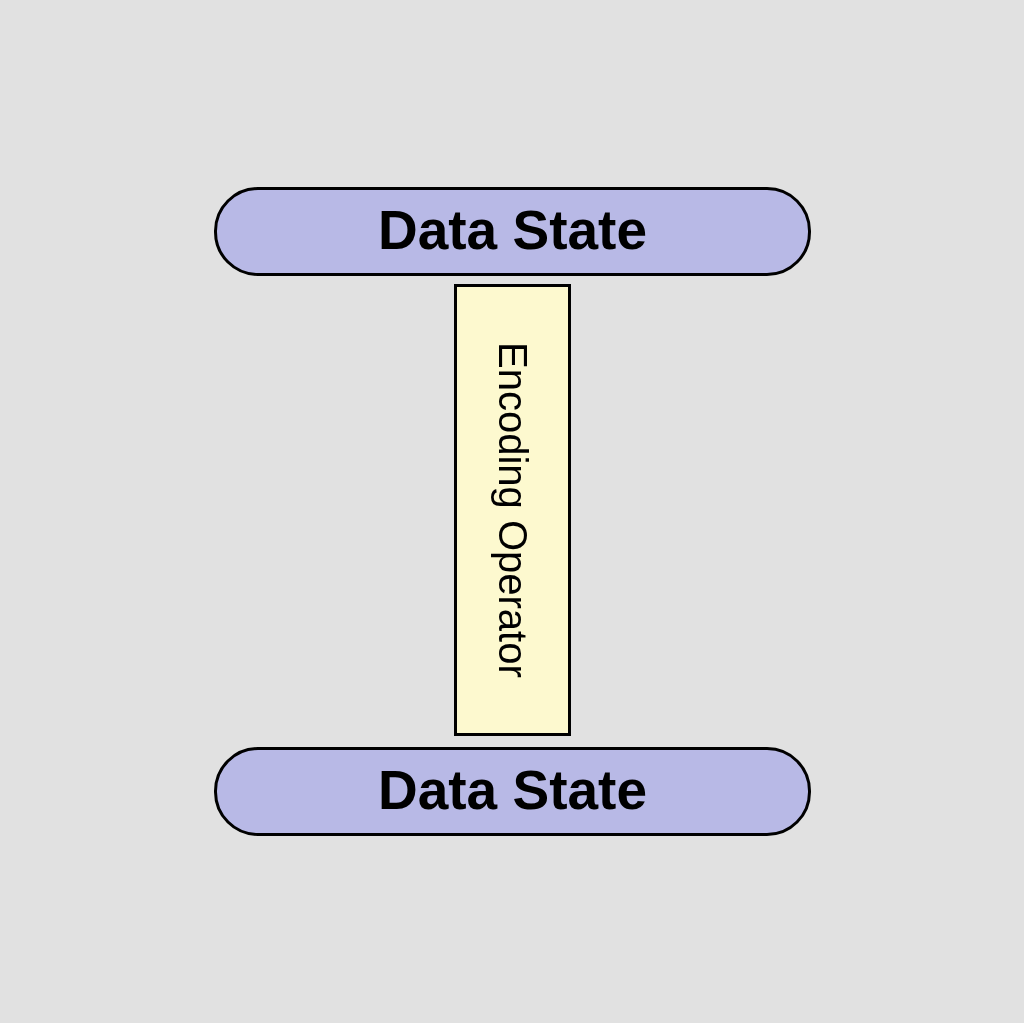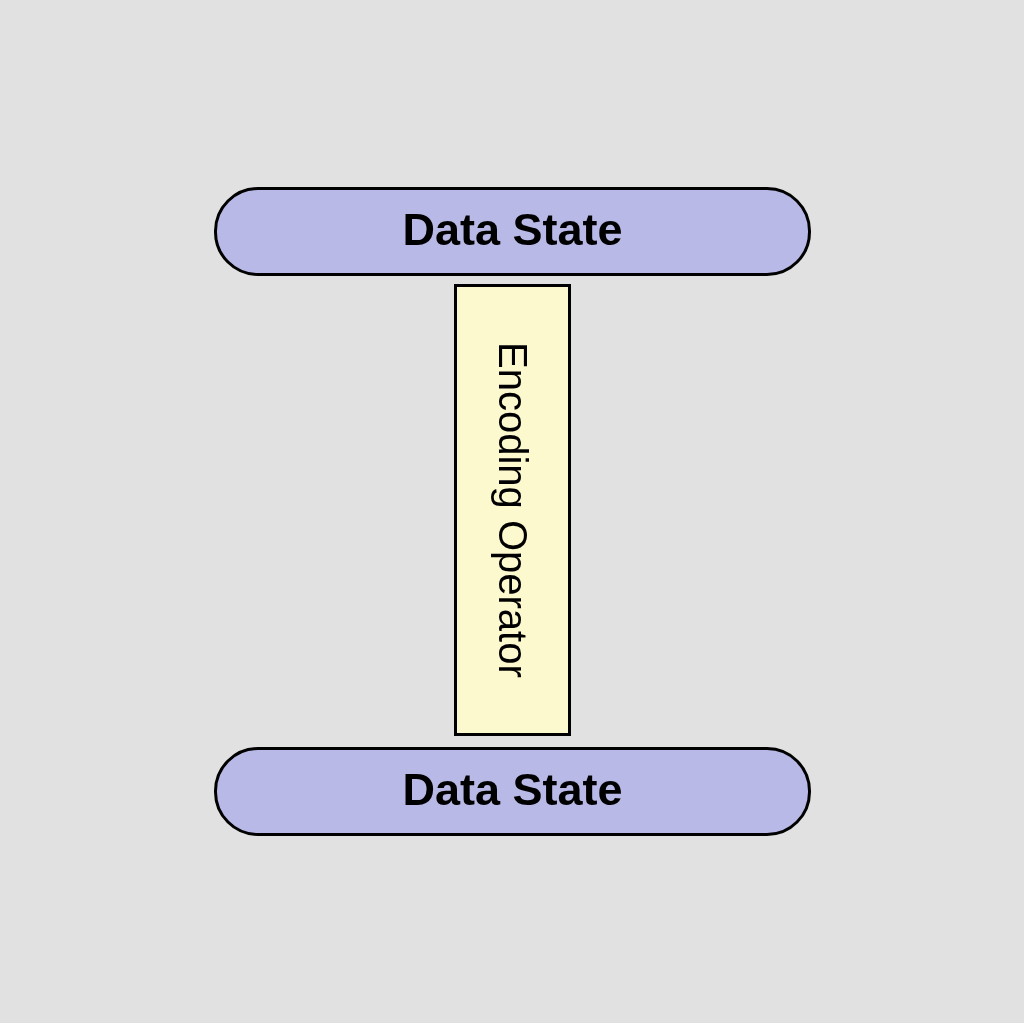--- a/index.html
+++ b/index.html
@@ -28,21 +28,21 @@
   }
   .state-pill {
     left: 214px;
     width: 597px;
     height: 89px;
     border-radius: 44px;
   }
   .state-pill.top { top: 187px; }
   .state-pill.bottom { top: 747px; }
   .state-label {
-    font-size: 45px;
+    font-size: 55px;
     font-weight: bold;
     letter-spacing: 0px;
     white-space: nowrap;
     padding-bottom: 4px;
   }
   .operator-box {
     left: 454px;
     top: 284px;
     width: 117px;
     height: 452px;

